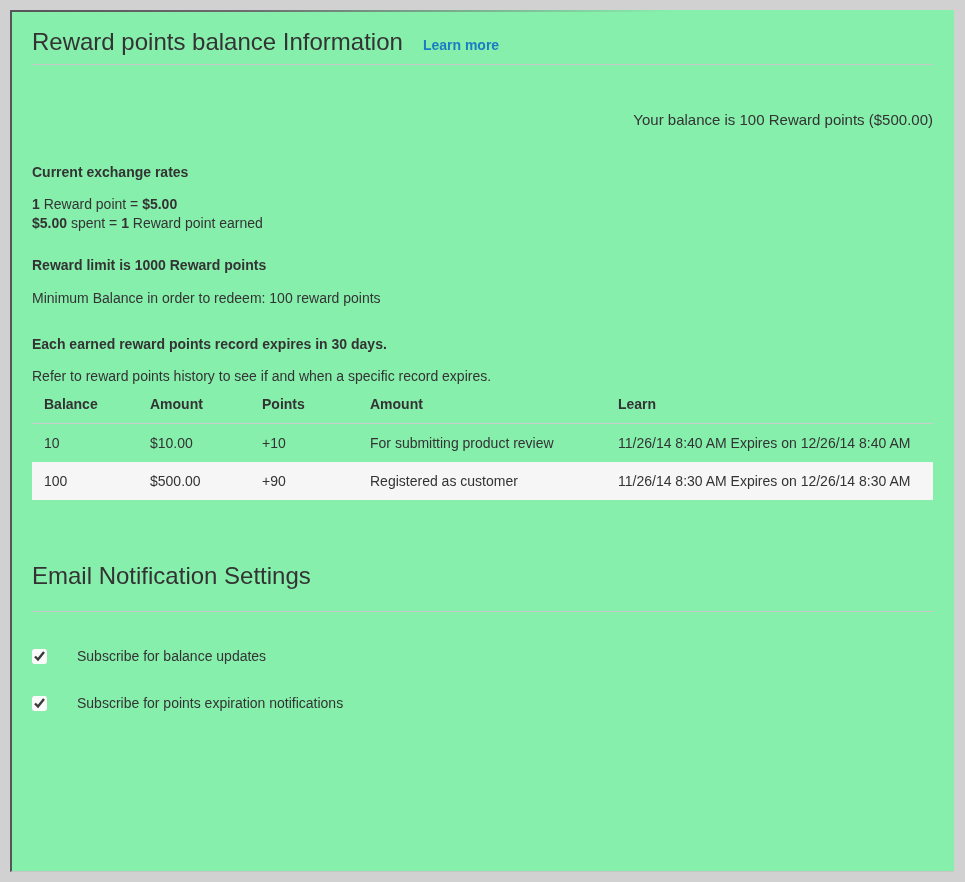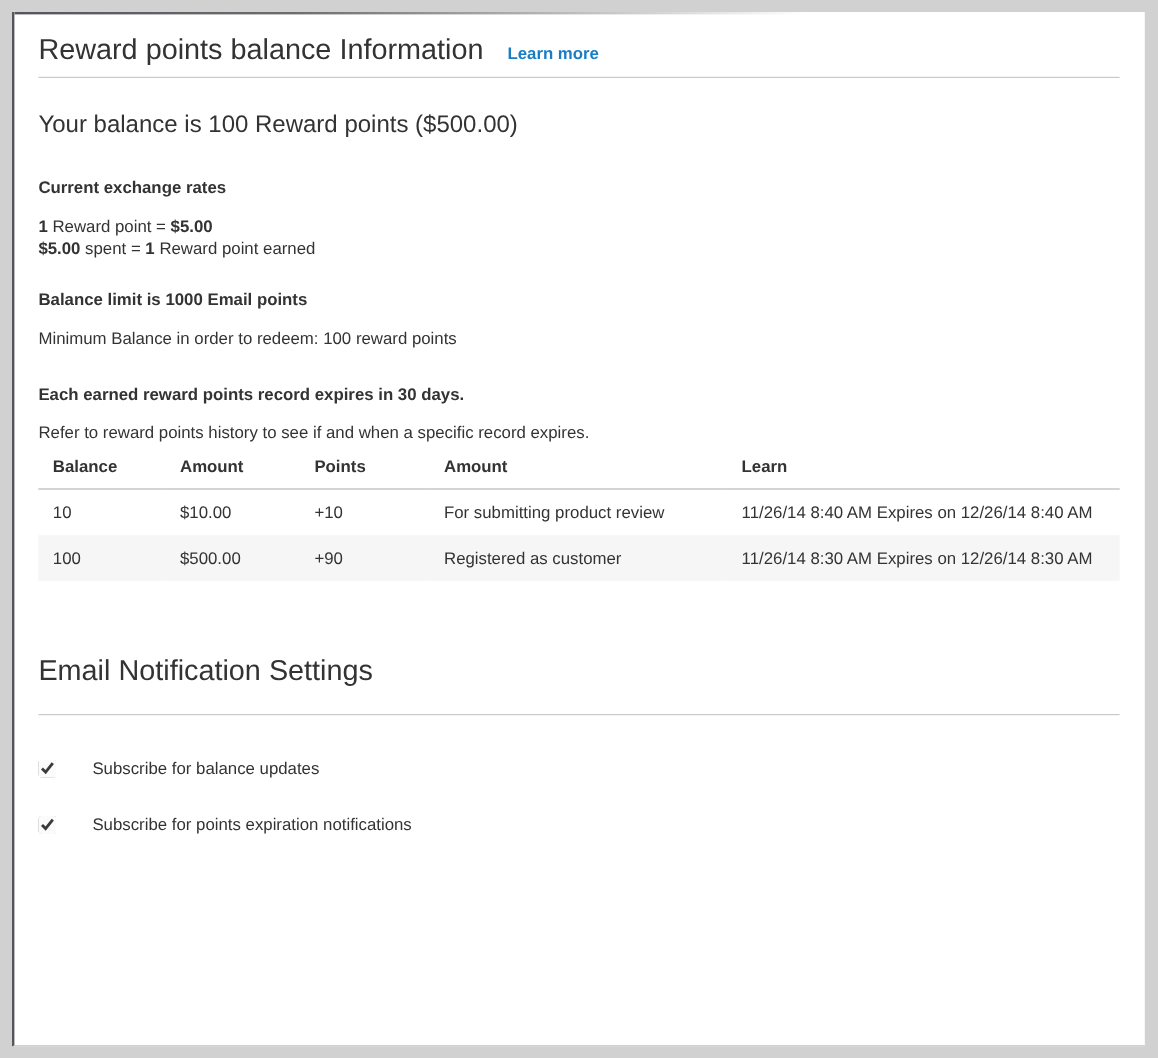--- a/index.html
+++ b/index.html
@@ -15,21 +15,21 @@
     height: 882px;
     background: #d1d1d1;
     overflow: hidden;
   }
   .card {
     position: absolute;
     left: 10px;
     top: 10px;
     width: 944px;
     height: 862px;
-    background: #ffffff;
+    background: #86efac;
     border-left: 2px solid #55555a;
     border-bottom: 1px solid #c6c6c6;
     padding: 16px 21px 0 20px;
     overflow: hidden;
   }
   .card::before {
     content: "";
     position: absolute;
     top: 0; left: 0; right: 0;
     height: 2px;
@@ -53,24 +53,25 @@
   a.learn-more {
     font-size: 14px;
     font-weight: 700;
     color: var(--link, #1a7dc4);
     text-decoration: none;
     cursor: pointer;
     text-align: right;
   }
   
   .balance-summary {
-    margin-top: 27px;
-    font-size: 20px;
+    margin-top: 43px;
+    font-size: 15px;
     line-height: 24px;
     color: #333333;
+    text-align: right;
   }
   .bold { font-weight: 700; }
   .exchange-heading { margin-top: 31px; font-weight: 700; line-height: 19px; }
   .rate-lines { margin-top: 13px; line-height: 19px; }
   .limit-line { margin-top: 22px; font-weight: 700; line-height: 20px; }
   .minimum-line { margin-top: 13px; line-height: 20px; }
   .expire-line { margin-top: 26px; font-weight: 700; line-height: 20px; }
   .expire-note { margin-top: 12px; line-height: 20px; }
   
   h2.section-title {
@@ -150,21 +151,21 @@
     </div>
 
     
     <p class="balance-summary">Your balance is 100 Reward points ($500.00)</p>
 
     
     <p class="exchange-heading">Current exchange rates</p>
     <p class="rate-lines"><span class="bold">1</span><span> Reward point = </span><span class="bold">$5.00</span><br><span class="bold">$5.00</span><span> spent = </span><span class="bold">1</span><span> Reward point earned</span></p>
 
     
-    <p class="limit-line">Balance limit is 1000 Email points</p>
+    <p class="limit-line">Reward limit is 1000 Reward points</p>
     <p class="minimum-line">Minimum Balance in order to redeem: 100 reward points</p>
     <p class="expire-line">Each earned reward points record expires in 30 days.</p>
     <p class="expire-note">Refer to reward points history to see if and when a specific record expires.</p>
 
     
     <table class="history-table">
       <colgroup>
         <col class="c-balance">
           <col class="c-amount">
           <col class="c-points">

